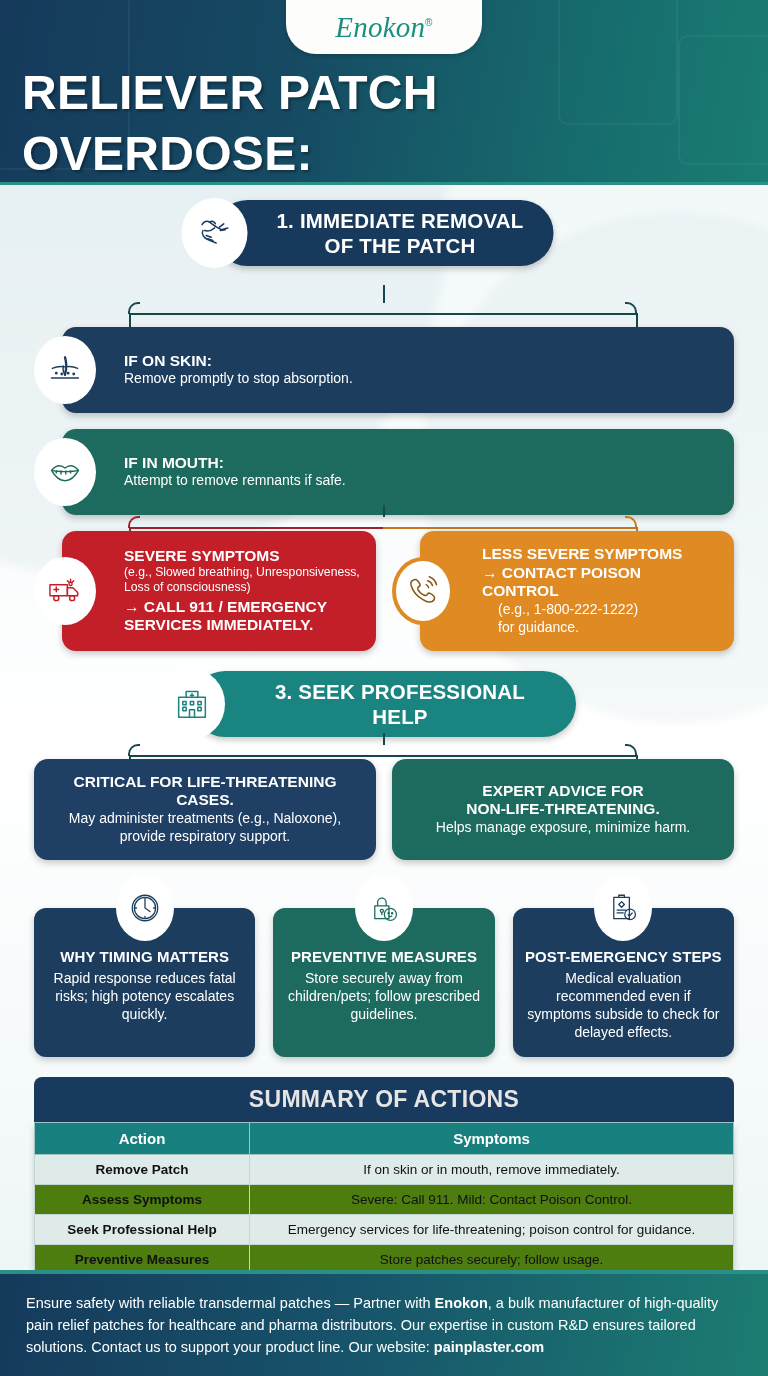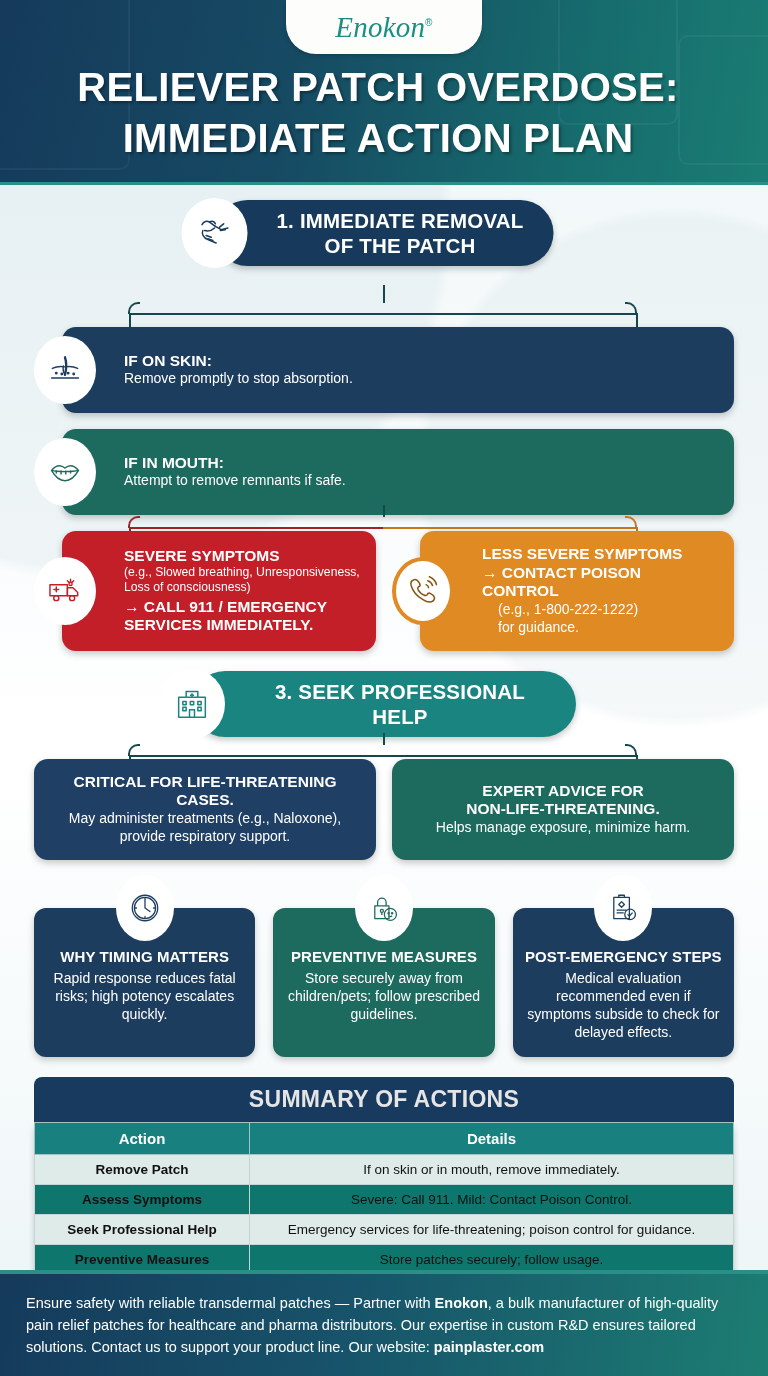--- a/index.html
+++ b/index.html
@@ -43,23 +43,23 @@
     font-style: italic; font-weight: normal;
     font-size: 29px; color: #1a9083; letter-spacing: .2px;
     position: relative;
   }
   .logo-reg {
     font-size: 10px; vertical-align: super; font-style: normal;
     font-family: "Liberation Sans", sans-serif; color:#1a9083;
   }
   .title {
     position: absolute; top: 62px; left: 0; right: 12px;
-    text-align: center;
+    text-align: left;
     color: #ffffff;
-    font-size: 40px; font-weight: bold; line-height: 1.28;
+    font-size: 48px; font-weight: bold; line-height: 1.28;
     letter-spacing: .3px;
     text-shadow: 2px 2px 3px rgba(0,0,0,.35);
     padding: 0 22px;
   }
   .hdr-rule { height: 3px; background: #2a8f86; }
   .pill {
     position: relative;
     display: inline-flex; align-items: flex-start;
     min-height: 66px;
     border-radius: 34px;
@@ -134,21 +134,21 @@
     padding:9px 0; caption-side: top; letter-spacing:.3px;
   }
   .tbl th {
     background:#18807e; color:#fff; font-size:15px; font-weight:bold;
     padding:7px 6px; border:1px solid #9fc4c2;
   }
   .tbl td { font-size:13.5px; padding:7px 8px; border:1px solid #c3d6d4; color:#111; }
   .tbl td.act { font-weight:bold; text-align:center; width:215px; }
   .tbl td.det { text-align:center; }
   .tbl tr.odd td { background:#dfebe9; }
-  .tbl tr.even td { background:#0f766e; }
+  .tbl tr.even td { background:#4d7c0f; }
 
   
   .footer {
     position:absolute; left:0; right:0; bottom:0; height:106px;
     background: linear-gradient(100deg,#153a5b 0%, #17536a 45%, #1c7d72 100%);
     border-top: 4px solid #2a8f86;
     color:#fff; 
     display:flex; align-items:center; justify-content:center;
     padding: 0 26px;
   }
@@ -364,21 +364,21 @@
       <p>Medical evaluation recommended even if symptoms subside to check for delayed effects.</p>
     </div>
   </div>
 
   <div class="tbl-wrap" style="margin-top:20px;">
     <table class="tbl">
       <caption>SUMMARY OF ACTIONS</caption>
       <thead>
         <tr>
           <th>Action</th>
-          <th>Details</th>
+          <th>Symptoms</th>
         </tr>
       </thead>
       <tbody>
         <tr class="odd">
           <td class="act">Remove Patch</td>
           <td class="det">If on skin or in mouth, remove immediately.</td>
         </tr>
         <tr class="even">
           <td class="act">Assess Symptoms</td>
           <td class="det">Severe: Call 911. Mild: Contact Poison Control.</td>

